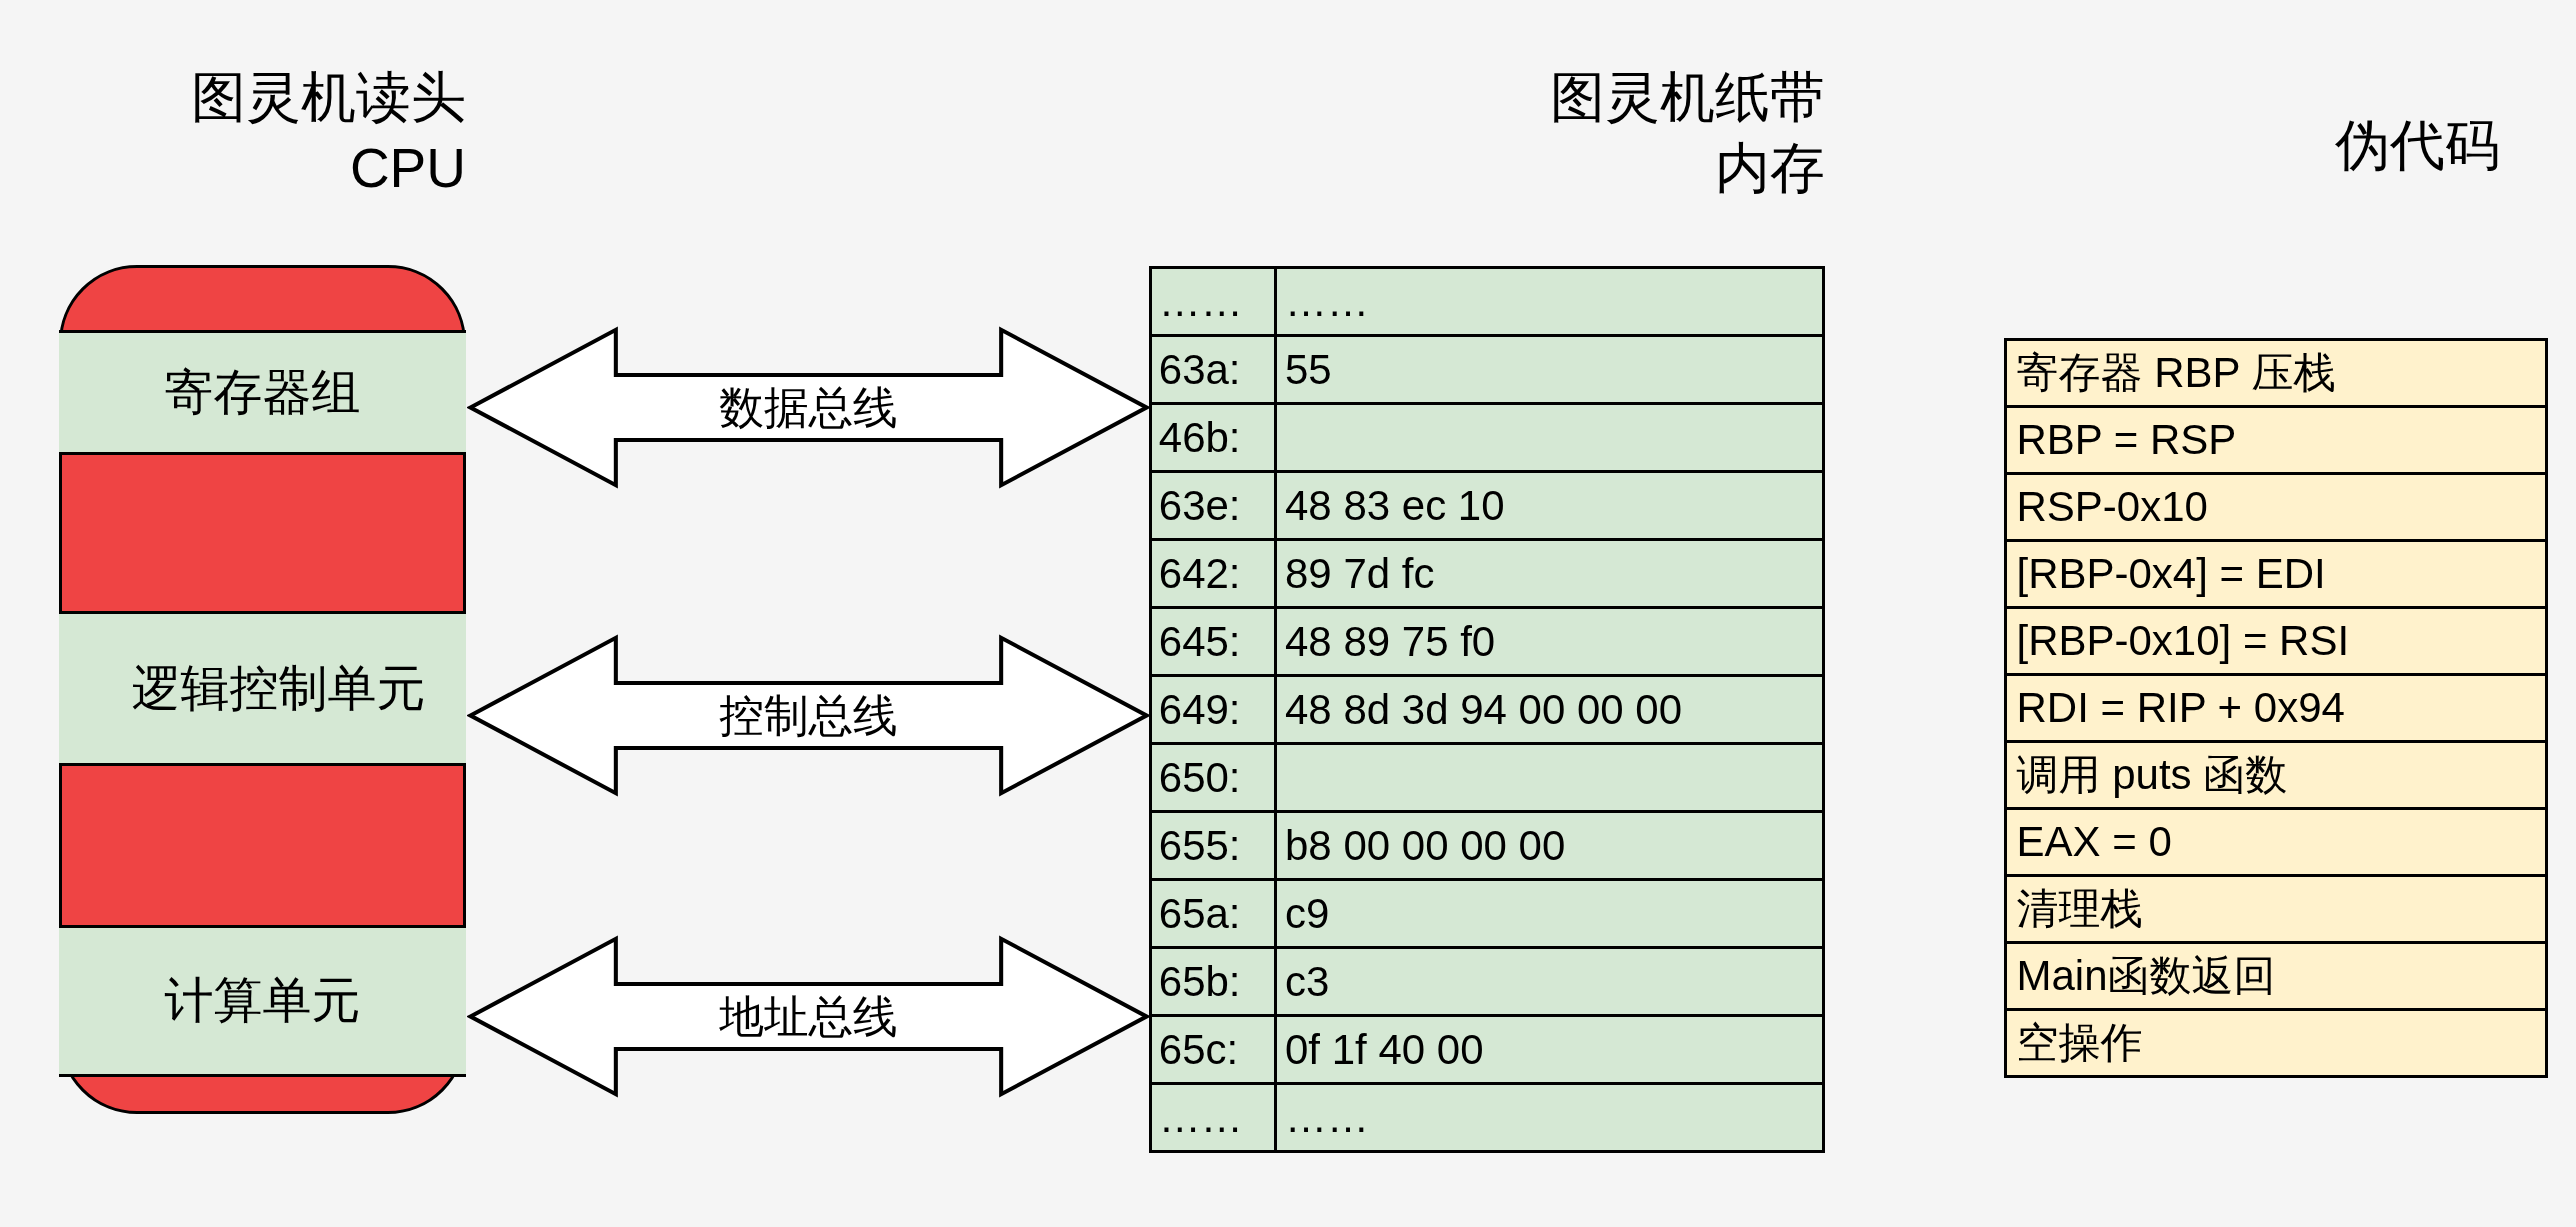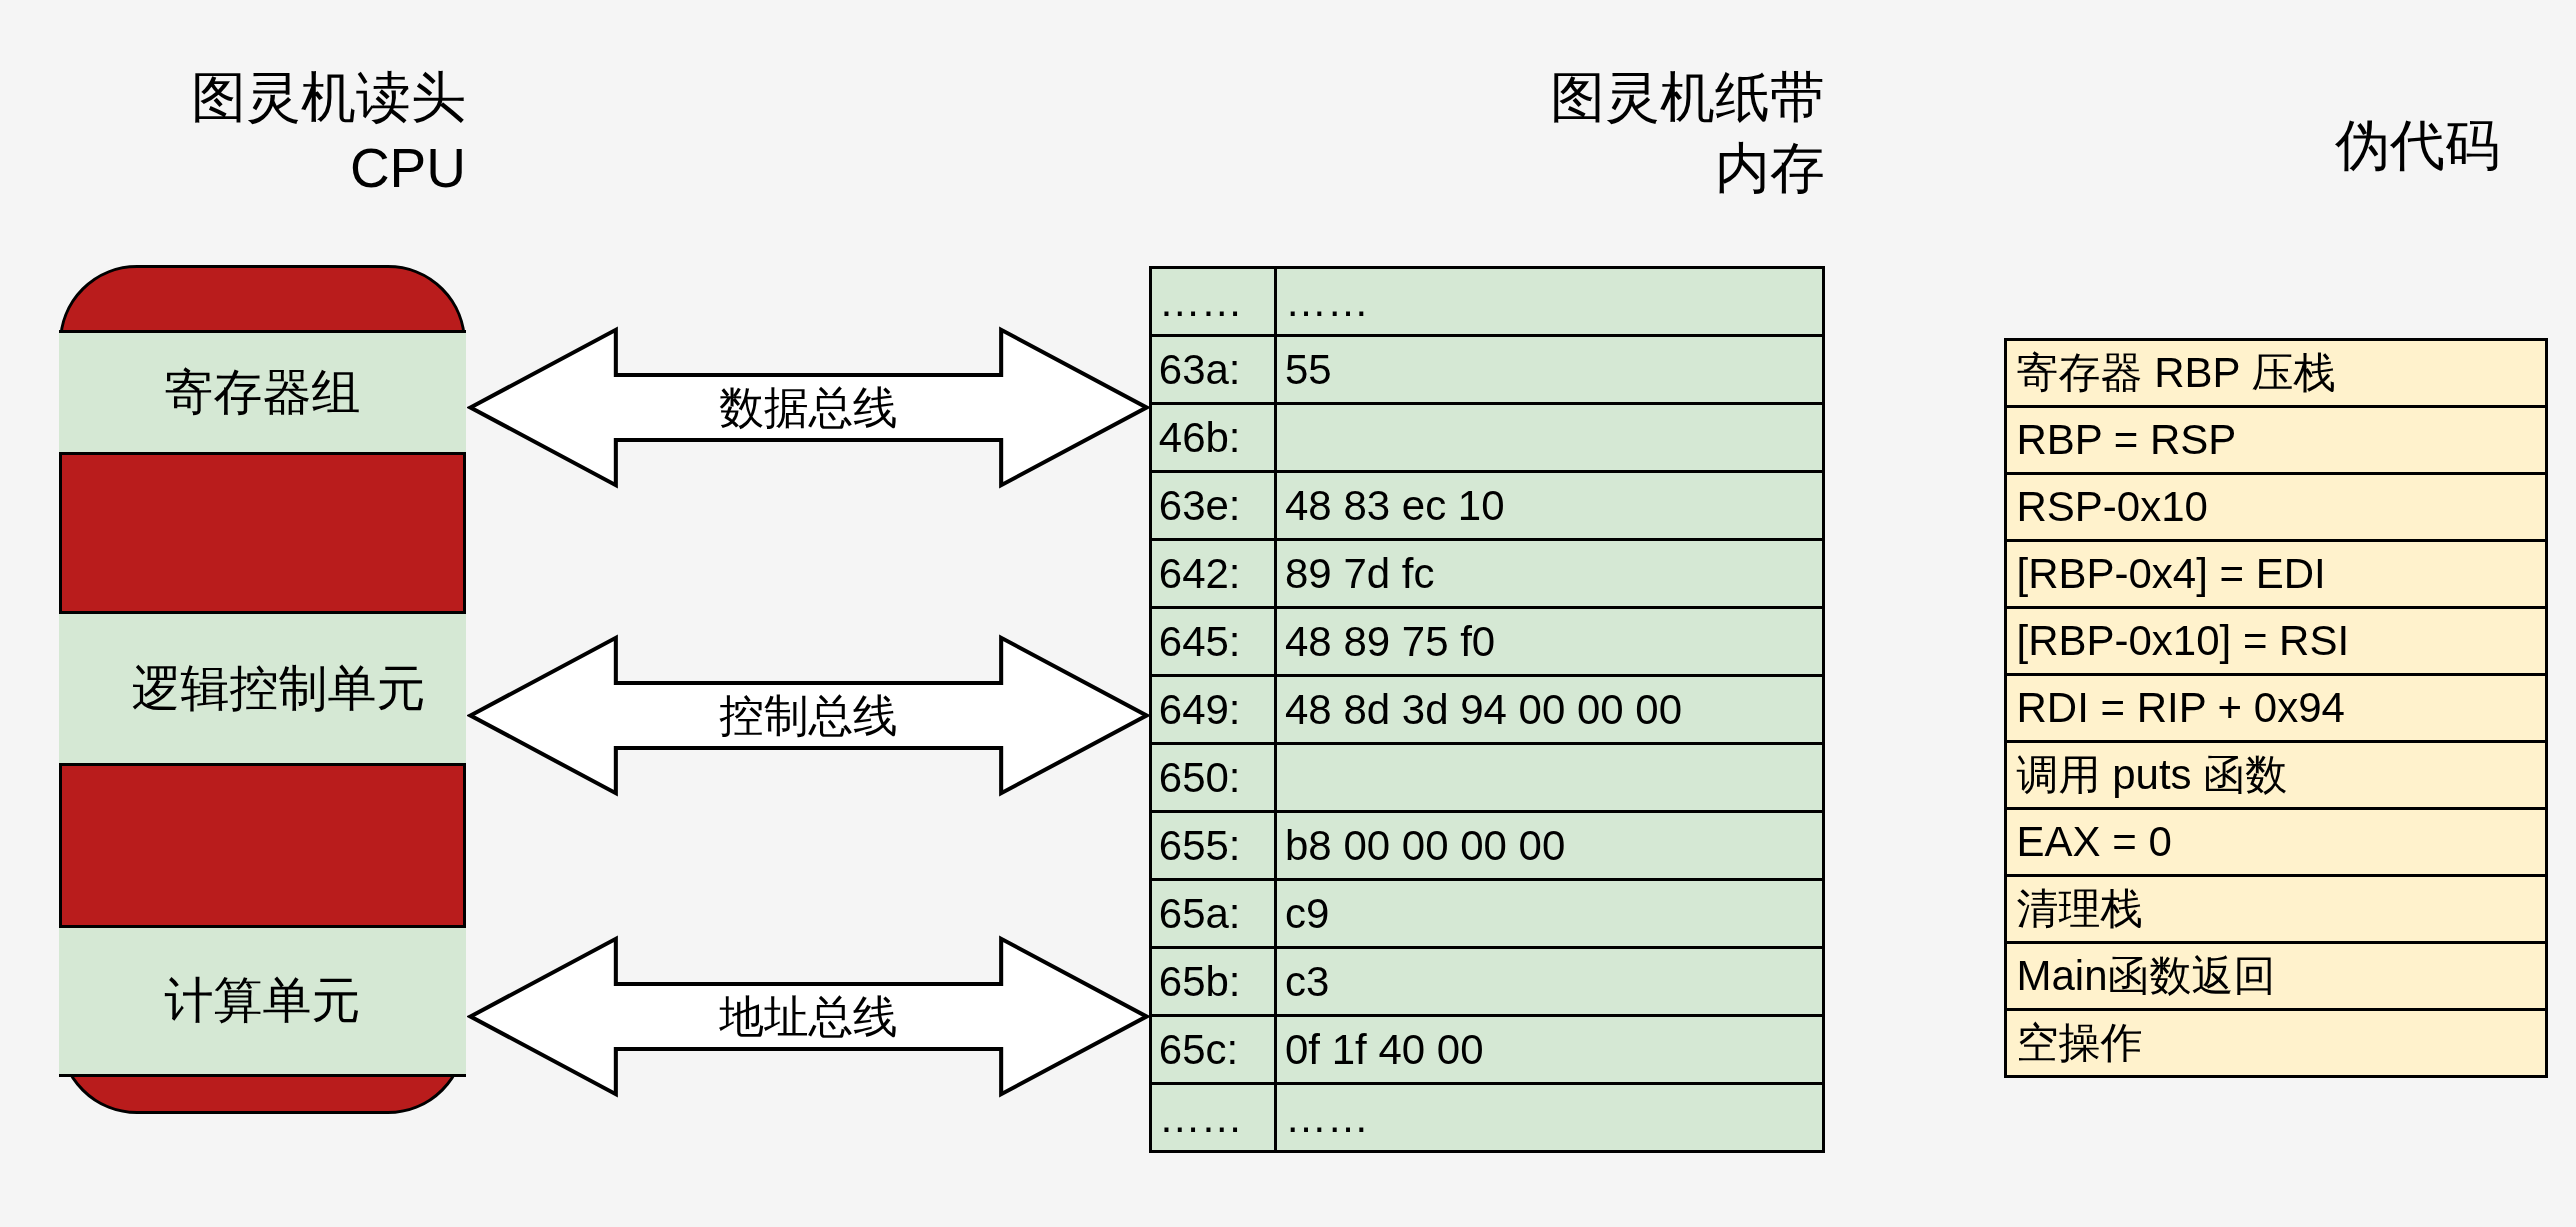--- a/index.html
+++ b/index.html
@@ -18,21 +18,21 @@
     line-height:71px;
     font-weight:400;
   }
   .cpu-title{left:59px;top:62px;width:407px;}
   .mem-title{left:1149px;top:62px;width:676px;}
   .pseudo-title{left:1956px;top:62px;width:544px;margin-top:48px;}
 
   
   .cpu-box{
     position:absolute;left:59px;top:265px;width:407px;height:849px;
-    background:#b91c1c;border:3.4px solid #000;border-radius:78px;
+    background:#ef4444;border:3.4px solid #000;border-radius:78px;
     box-sizing:border-box;
   }
   .cpu-band{
     position:absolute;left:-3.4px;right:-3.4px;
     box-sizing:border-box;
     background:#d5e8d4;
     border-top:3.4px solid #000;border-bottom:3.4px solid #000;
     display:flex;align-items:center;justify-content:center;
     font-size:49px;
   }

